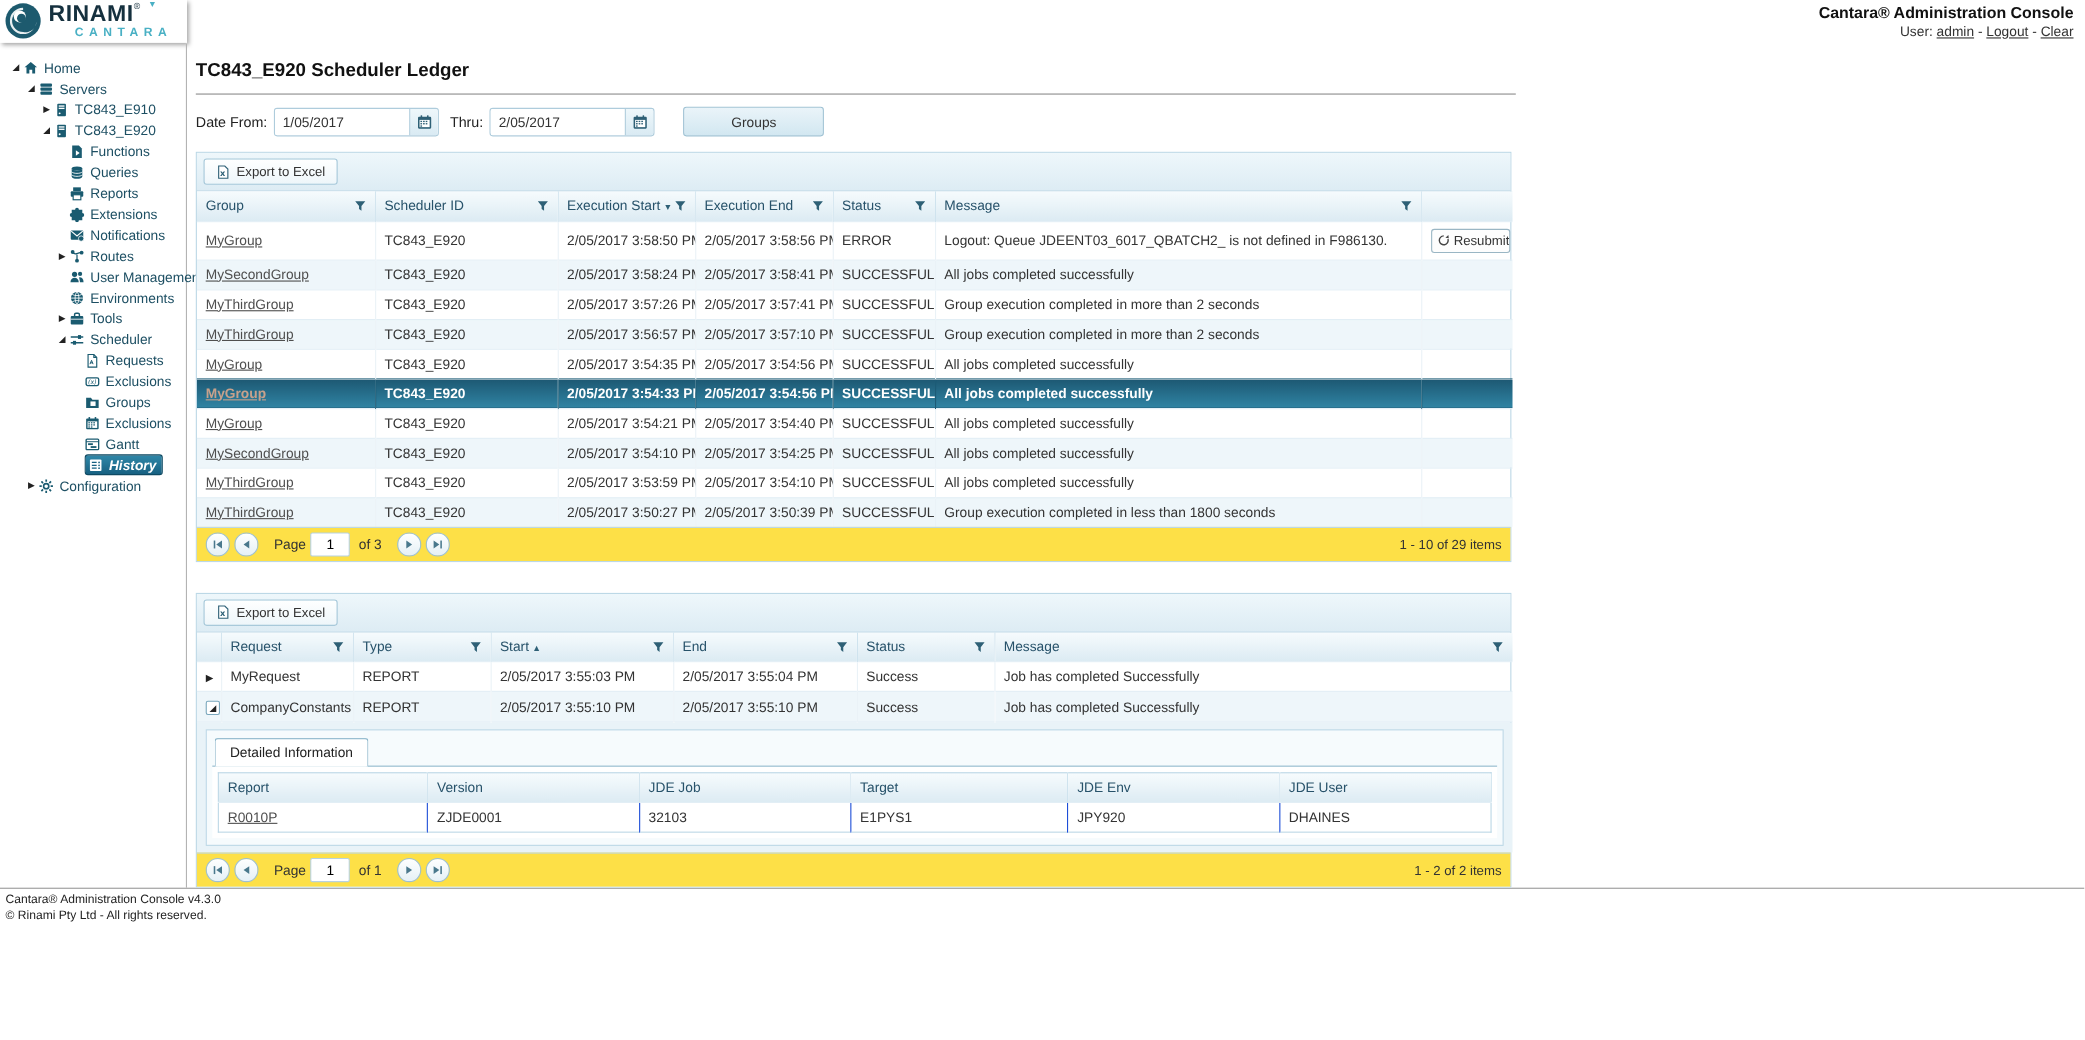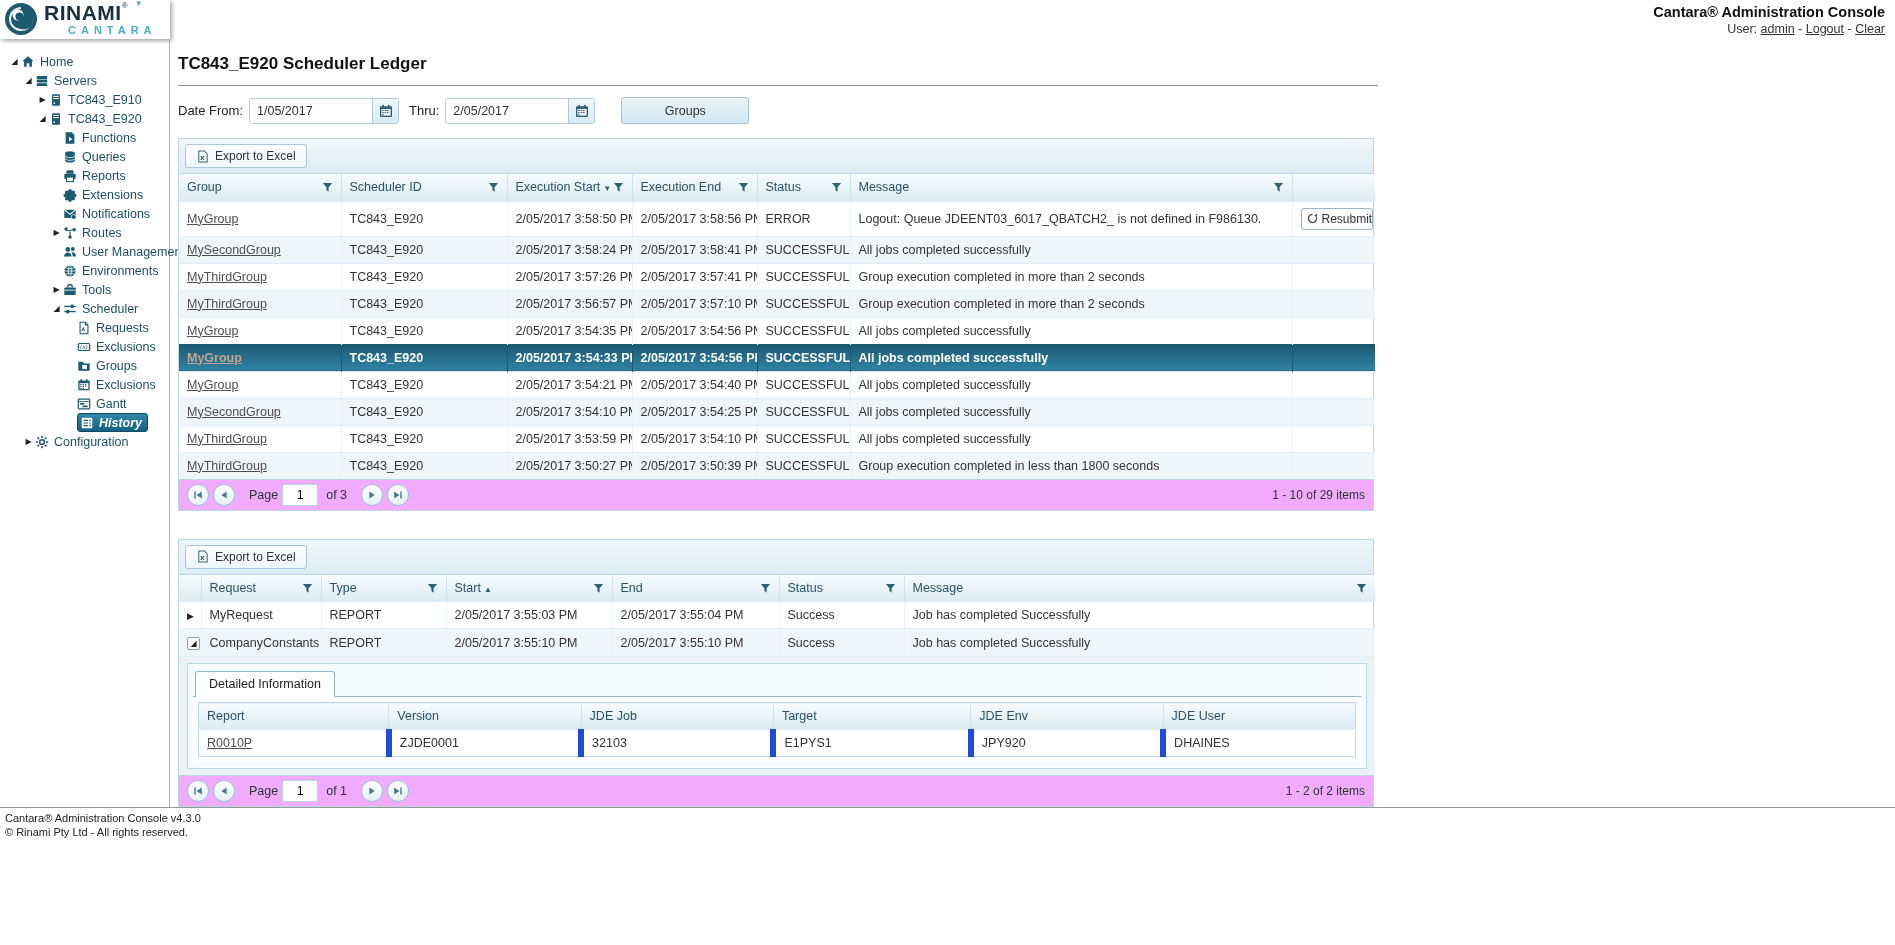--- a/index.html
+++ b/index.html
@@ -68,21 +68,21 @@
               border-left-color: #1c5b76; border-top-color: #1c5b76; }
   a.cl { color: #4f4f4f; text-decoration: underline; cursor: pointer; }
   tr.sel a.cl { color: #c7a18c; }
   .funnel { float: right; margin-top: 2px; cursor: pointer; }
   .sort-ico { font-size: 8px; color: #2e6076; margin-left: 3px; }
   .btn-resubmit { display: inline-flex; align-items: center; gap: 4px; padding: 2px 5px; height: 22px;
                   border: 1px solid #9ab6c4; border-radius: 3px; background: #fdfdfd; font-size: 12px;
                   color: #333; font-family: inherit; cursor: pointer; white-space: nowrap; max-width: 72px; overflow: hidden; }
   td.cmd { padding: 2px 3px; }
   
-  .pager { display: flex; align-items: center; padding: 4px 8px; background: #f0abfc;
+  .pager { display: flex; align-items: center; padding: 4px 8px; background: #fde047;
            border-top: 1px solid #bcd8e6; height: 31px; font-size: 12.5px; color: #333; }
   .pbtn { width: 22px; height: 22px; border-radius: 50%; border: 1px solid #9dc0d2;
           background: linear-gradient(#feffff,#e5f0f6); display: inline-flex; align-items: center;
           justify-content: center; margin-right: 4px; cursor: pointer; }
   .pager .plabel { margin: 0 4px 0 10px; }
   .pager input { width: 36px; height: 22px; border: 1px solid #b7d2e0; border-radius: 2px;
                  text-align: center; font-size: 12.5px; font-family: inherit; margin-right: 8px; }
   .pager .poflabel { margin-right: 14px; }
   .items-count { margin-left: auto; font-size: 12px; }
   
@@ -93,21 +93,21 @@
   td.detail-cell { background: #e9f3f8; padding: 9px 10px 12px 30px; white-space: normal; height: auto; }
   .detail-box { border: 1px solid #bcd8e6; background: #f6fbfd; padding: 0 5px 6px 5px; }
   .tab { display: inline-block; margin: 6px 0 0 2px; padding: 5px 13px 6px 13px; font-size: 12.5px; color: #222;
          background: #fff; border: 1px solid #8fb8cc; border-bottom: none; border-radius: 3px 3px 0 0;
          position: relative; z-index: 2; top: 1px; cursor: pointer; }
   .tabline { border-top: 1px solid #8fb8cc; position: relative; z-index: 1; background: #fff; padding: 5px; }
   table.ginner { width: 100%; border-collapse: collapse; table-layout: fixed; font-size: 12.5px;
                  border: 1px solid #bcd8e6; }
   table.ginner th { background: linear-gradient(#f6fbfd,#dcebf3); color: #27526a; font-weight: normal;
                     text-align: left; padding: 6px 8px; border-left: 1px solid #cfe3ee; height: 26px; }
-  table.ginner td { padding: 6px 8px; border-top: 1px solid #e2eef5; border-left: 6px solid #1d4ed8;
+  table.ginner td { padding: 6px 8px; border-top: 1px solid #e2eef5; border-left: 1px solid #1d4ed8;
                     background: #fff; height: 26px; }
   
   .footer { border-top: 1px solid #9a9a9a; padding: 3px 0 0 5px; font-size: 11px; color: #222; line-height: 1.3; }
   .mt28 { margin-top: 28px; }
 </style>
 </head>
 <body>
 
 <div class="hdr">
   <div class="logo">

